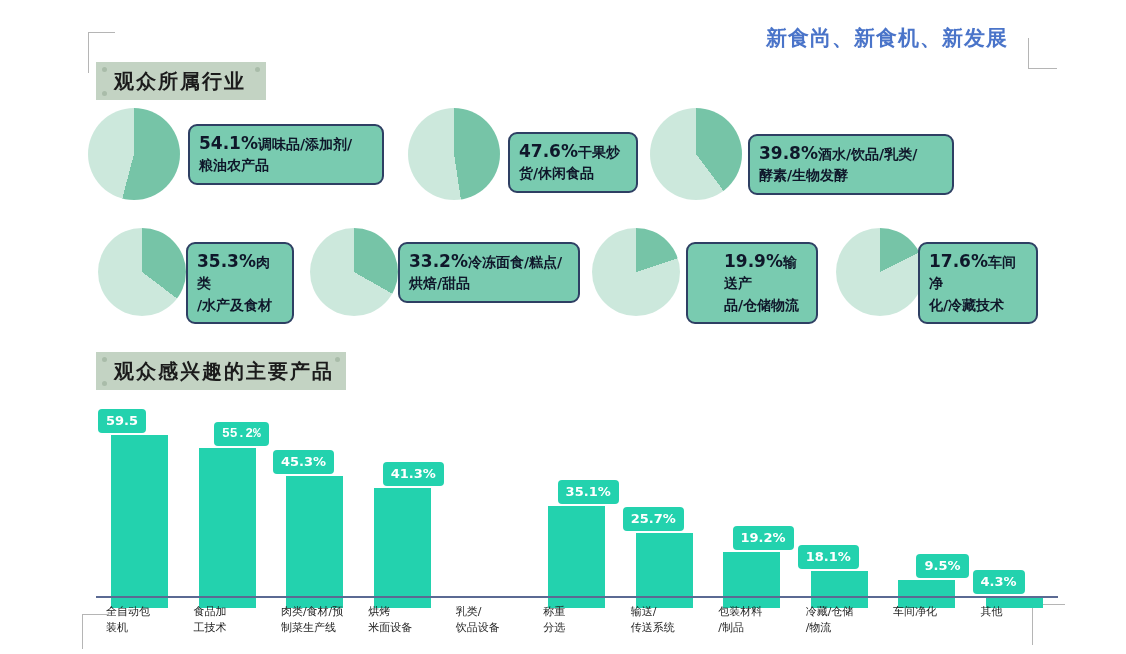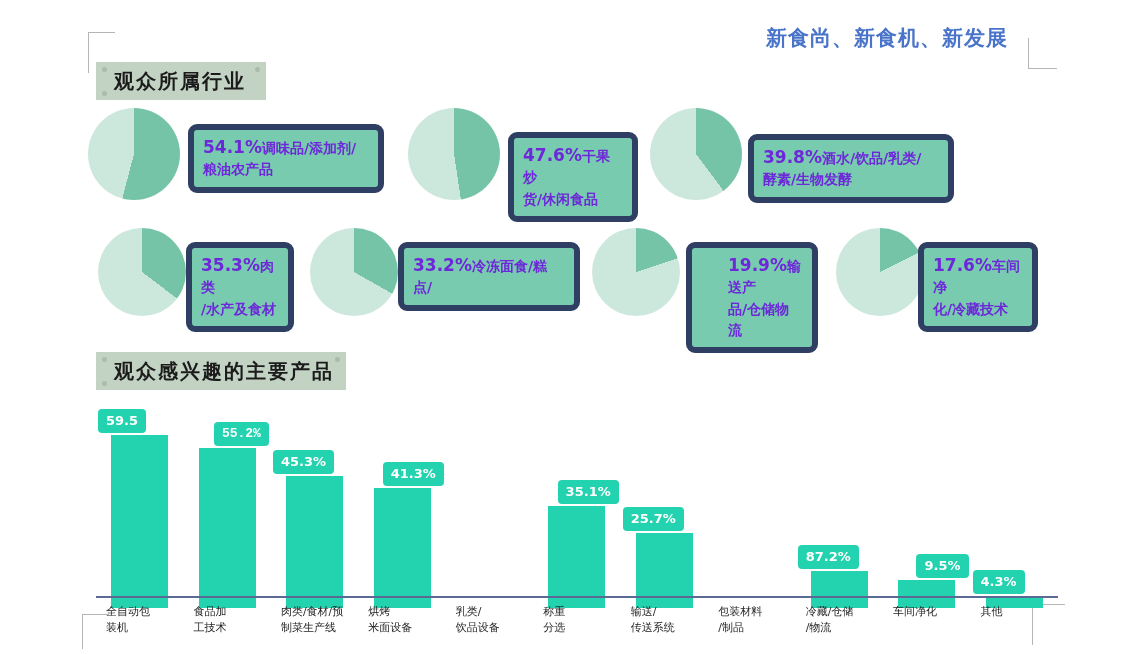--- a/index.html
+++ b/index.html
@@ -35,22 +35,22 @@
   .dot{position:absolute;width:5px;height:5px;border-radius:50%;background:#a9bca9;}
   #sh1{left:96px;top:62px;width:170px;}
   #sh2{left:96px;top:352px;width:250px;}
 
   
   .pie{position:absolute;border-radius:50%;}
 
   
   .callout{
     position:absolute;box-sizing:border-box;
-    background:#79cbb0;border:6px solid #14532d;border-radius:9px;
-    padding:6px 9px 7px 9px;color:#6d28d9;
+    background:#79cbb0;border:2px solid #14532d;border-radius:9px;
+    padding:6px 9px 7px 9px;color:#0f172a;
     display:flex;align-items:center;
     font-family:"DejaVu Sans","Liberation Sans",sans-serif;
   }
   .callout .body{line-height:1.32;}
   .callout .pct{font-size:17px;font-weight:bold;letter-spacing:0px;}
   .callout .nm{font-size:14px;font-weight:bold;}
 
   
   .chart{position:absolute;left:96px;top:398px;width:970px;height:198px;margin-top:12px;}
   .axis{position:absolute;left:96px;top:596px;width:962px;height:2px;background:#5b6a93;}
@@ -117,20 +117,21 @@
       </div>
       <div class="callout" style="left: 186px; top: 242px; width: 108px; background: rgb(121, 203, 176); border-color: rgb(46, 63, 99); justify-content: flex-end;">
         <div class="body">
           <div><span class="pct">35.3%</span><span class="nm">肉类</span></div>
           <div><span class="nm">/水产及食材</span></div>
         </div>
       </div>
       <div class="callout" style="left: 398px; top: 242px; width: 182px; background: rgb(121, 203, 176); border-color: rgb(46, 63, 99);">
         <div class="body">
           <div><span class="pct">33.2%</span><span class="nm">冷冻面食/糕点/</span></div>
+          <div><span class="nm">烘焙/甜品</span></div>
         </div>
       </div>
       <div class="callout" style="left: 686px; top: 242px; width: 132px; background: rgb(121, 203, 176); border-color: rgb(46, 63, 99); padding-left: 36px;">
         <div class="body">
           <div><span class="pct">19.9%</span><span class="nm">输送产</span></div>
           <div><span class="nm">品/仓储物流</span></div>
         </div>
       </div>
       <div class="callout" style="left: 918px; top: 242px; width: 120px; background: rgb(121, 203, 176); border-color: rgb(46, 63, 99);">
         <div class="body">
@@ -177,23 +178,29 @@
           <div class="bar-val" style="background: rgb(35, 210, 174); align-self: flex-end; margin-left: 0px; margin-right: 2px;">35.1%</div>
           <div class="bar" style="height: 101.903px; background: rgb(35, 210, 174); width: 57px;"></div>
         </div>
       </div>
       <div class="bar-wrap" style="left: 524.727px; width: 87.4545px;">
         <div class="bar-col">
           <div class="bar-val" style="background: rgb(35, 210, 174); align-self: flex-start; margin-left: 2px; margin-right: 0px;">25.7%</div>
           <div class="bar" style="height: 74.6129px; background: rgb(35, 210, 174); width: 57px;"></div>
         </div>
       </div>
+      <div class="bar-wrap" style="left: 612.182px; width: 87.4545px;">
+        <div class="bar-col">
+          <div class="bar-val" style="background: rgb(35, 210, 174); align-self: flex-end; margin-left: 0px; margin-right: 2px;">19.2%</div>
+          <div class="bar" style="height: 55.7419px; background: rgb(35, 210, 174); width: 57px;"></div>
+        </div>
+      </div>
       <div class="bar-wrap" style="left: 699.636px; width: 87.4545px;">
         <div class="bar-col">
-          <div class="bar-val" style="background: rgb(35, 210, 174); align-self: flex-start; margin-left: 2px; margin-right: 0px;">87.2%</div>
+          <div class="bar-val" style="background: rgb(35, 210, 174); align-self: flex-start; margin-left: 2px; margin-right: 0px;">18.1%</div>
           <div class="bar" style="height: 36.5806px; background: rgb(35, 210, 174); width: 57px;"></div>
         </div>
       </div>
       <div class="bar-wrap" style="left: 787.091px; width: 87.4545px;">
         <div class="bar-col">
           <div class="bar-val" style="background: rgb(35, 210, 174); align-self: flex-end; margin-left: 0px; margin-right: 2px;">9.5%</div>
           <div class="bar" style="height: 27.5806px; background: rgb(35, 210, 174); width: 57px;"></div>
         </div>
       </div>
       <div class="bar-wrap" style="left: 874.545px; width: 87.4545px;">

